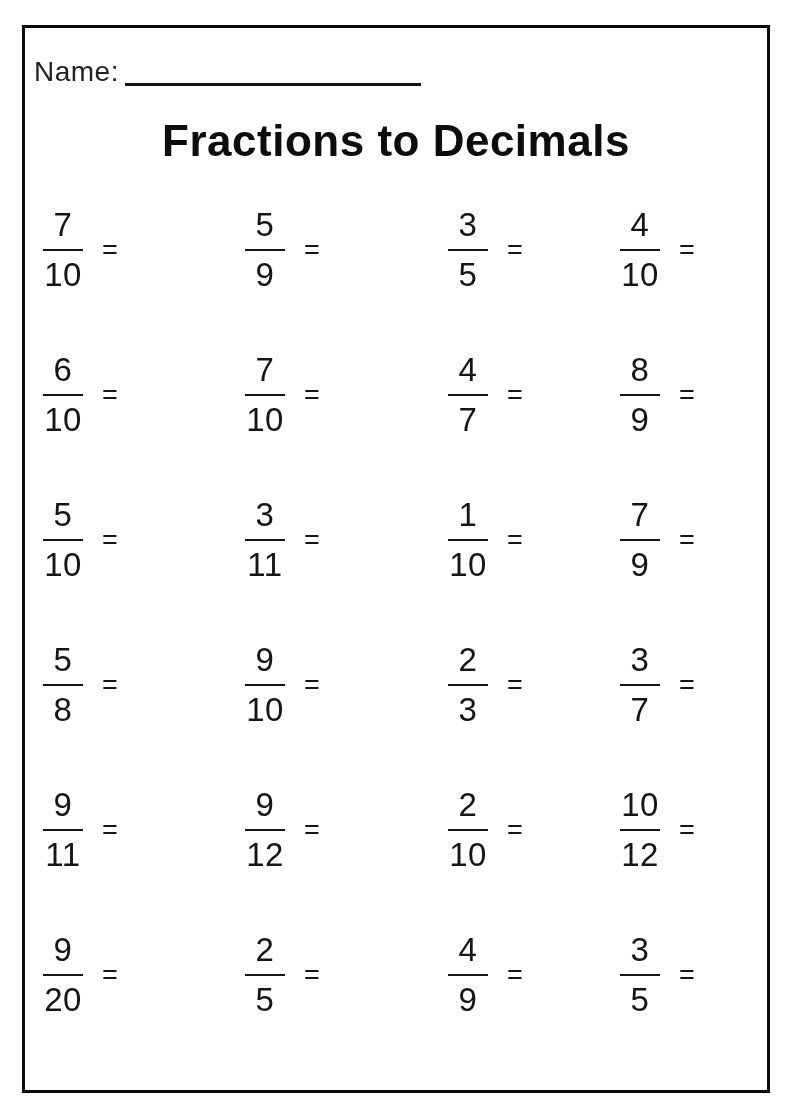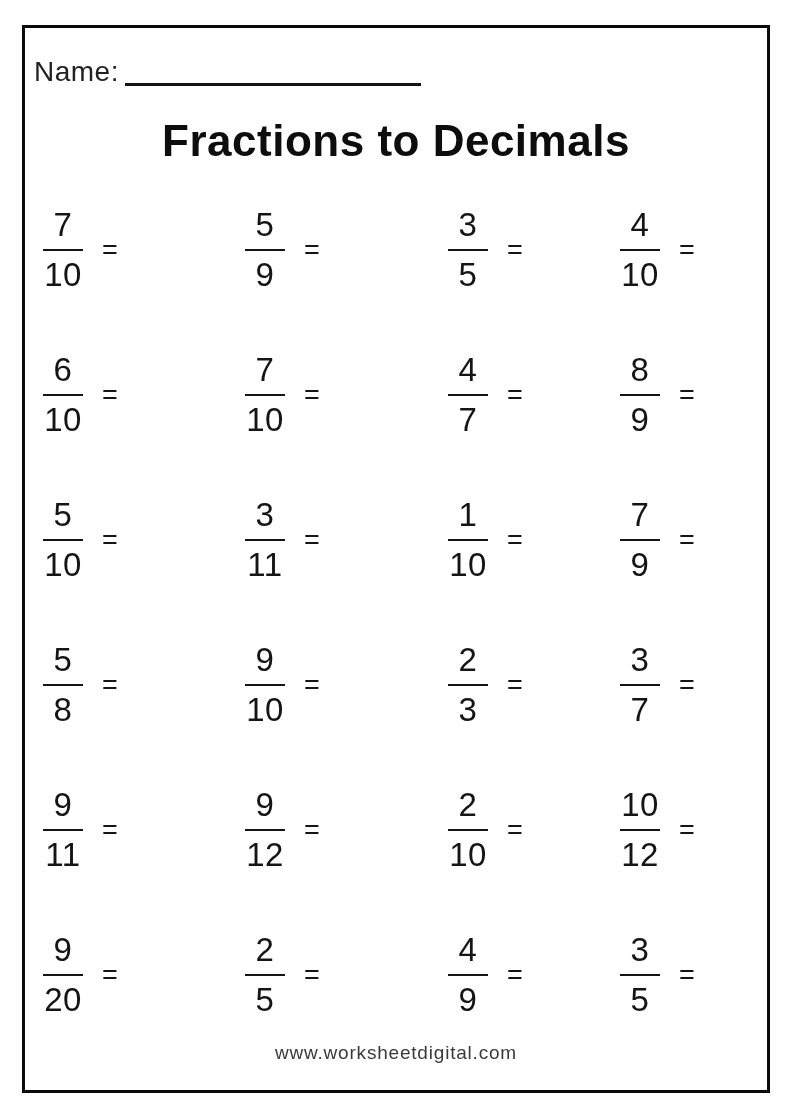--- a/index.html
+++ b/index.html
@@ -302,16 +302,15 @@
         <div class="problem">
           <div class="fraction">
             <div class="num">3</div>
             <div class="bar"></div>
             <div class="den">5</div>
           </div>
           <div class="eq">=</div>
         </div>
       </div>
 
-    <div class="footer">www.worksheetdigital.com</div>
 
   </div>
 </div>
 
 </body></html>

